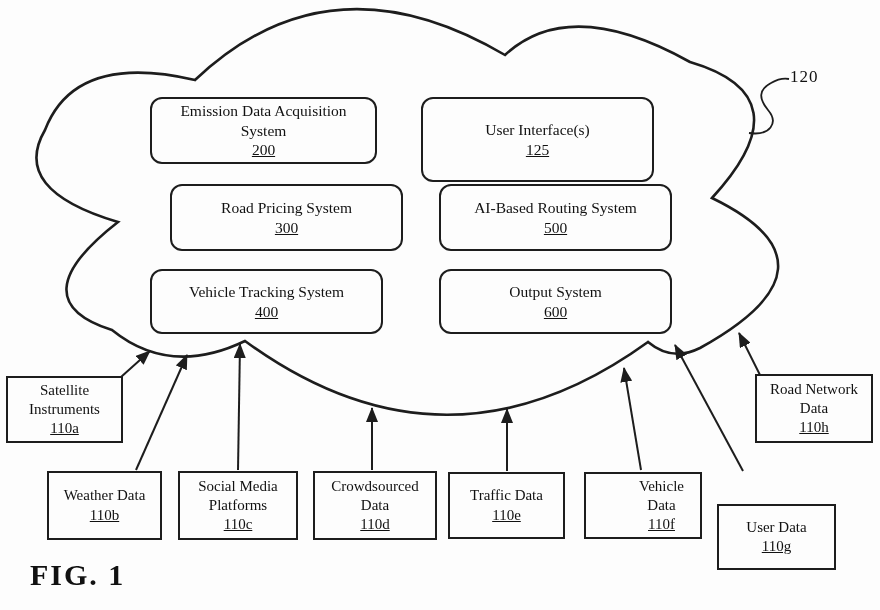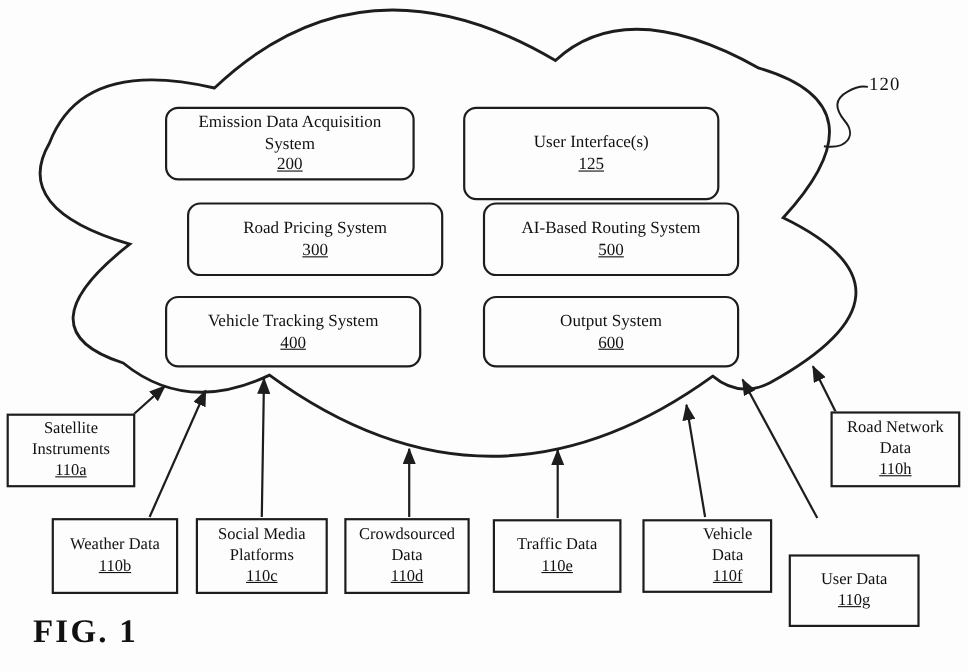--- a/index.html
+++ b/index.html
@@ -139,21 +139,21 @@
   </div>
 
   <div class="box src-box" style="left:47px; top:471px; width:115px; height:69px;">
     <span class="name">Weather Data</span>
     <span class="ref">110b</span>
   </div>
   <div class="box src-box" style="left:178px; top:471px; width:120px; height:69px;">
     <span class="name">Social Media Platforms</span>
     <span class="ref">110c</span>
   </div>
-  <div class="box src-box" style="left:313px; top:471px; width:114px; height:69px;">
+  <div class="box src-box" style="left:313px; top:471px; width:124px; height:69px;">
     <span class="name">Crowdsourced Data</span>
     <span class="ref">110d</span>
   </div>
   <div class="box src-box" style="left:448px; top:472px; width:117px; height:67px;text-align:center;">
     <span class="name">Traffic Data</span>
     <span class="ref">110e</span>
   </div>
   <div class="box src-box" style="left:584px; top:472px; width:118px; height:67px;padding-left:44px;">
     <span class="name">Vehicle Data</span>
     <span class="ref">110f</span>

